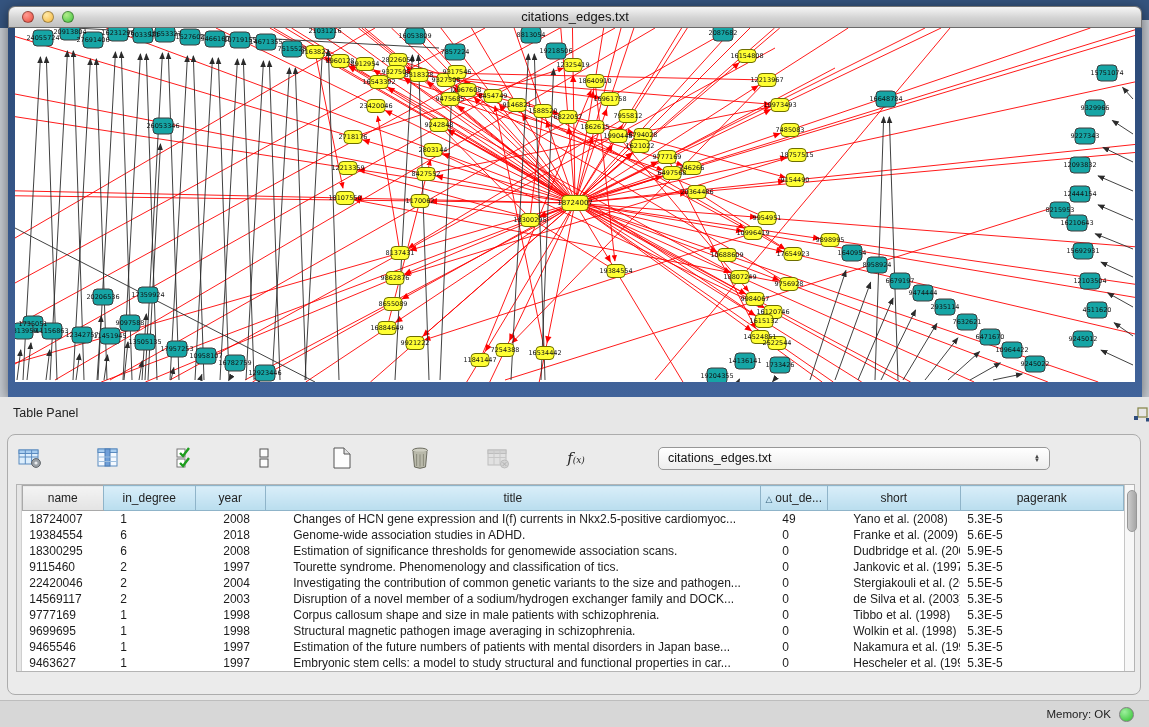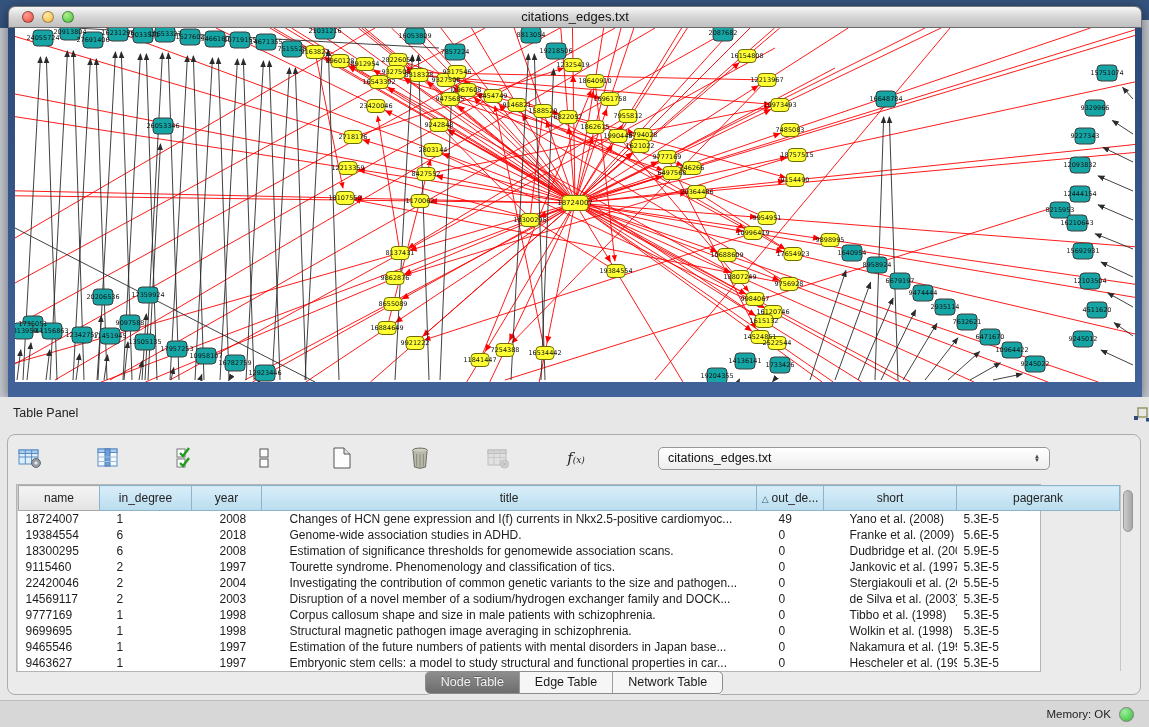--- a/index.html
+++ b/index.html
@@ -34,21 +34,21 @@
               border:1px solid #acacac;border-radius:8px;box-sizing:border-box;}
   .toolbar{position:absolute;left:10px;top:9px;height:28px;display:flex;align-items:center;gap:45px;}
   .tb-icon{width:24px;height:26px;margin-right:9px;display:flex;align-items:center;justify-content:center;}
   .fx{font-family:"DejaVu Serif",serif;font-style:italic;font-size:15px;color:#222;}
   .fx small{font-size:9px;}
   .combo{margin-left:16px;width:392px;height:23px;border:1px solid #979797;border-radius:5px;
          background:linear-gradient(#ffffff,#ededed);display:flex;align-items:center;
          justify-content:space-between;padding:0 9px;font-size:12.5px;color:#111;box-sizing:border-box;}
   .combo-arrows{display:flex;flex-direction:column;font-size:6px;line-height:4.5px;color:#444;}
 
-  .table-wrap{position:absolute;left:8px;top:49px;width:1025px;height:188px;background:#fff;
+  .table-wrap{position:absolute;left:8px;top:49px;width:1119px;height:188px;background:#fff;
               border:1px solid #b4b4b4;display:flex;box-sizing:border-box;}
   .row-gutter{width:6px;background:#e6e6e6;border-right:1px solid #cfcfcf;}
   table.tbl{border-collapse:collapse;table-layout:fixed;width:1080px;font-size:12px;color:#1c1c1c;}
   .tbl th{height:22px;font-weight:normal;font-size:12px;color:#222;
           background:linear-gradient(#d9eef9,#b9ddee);border:1px solid #8fb4c9;
           overflow:hidden;white-space:nowrap;}
   .tbl th.first{background:linear-gradient(#f4f4f4,#e3e3e3);border-color:#a9a9a9;border-right-color:#8fb4c9;}
   .tbl td{height:16px;padding:0 4px;white-space:nowrap;overflow:hidden;}
   .sort-tri{font-size:9px;color:#35607a;margin-right:3px;}
   .c0{width:78px;} .c1{width:89px;} .c2{width:67px;} .c3{width:492px;} .c4{width:64px;} .c5{width:130px;} .c6{width:160px;}
@@ -775,27 +775,20 @@
                 <td class="c5">Hescheler et al. (1997)</td>
                 <td class="c6">5.3E-5</td>
               </tr>
             </tbody>
         </table>
         <div class="scroll">
           <div class="thumb"></div>
         </div>
       </div>
 
-      <div class="tabbar">
-        <div class="seg" id="seg-tabs">
-            <div class="seg-item active">Node Table</div>
-            <div class="seg-item">Edge Table</div>
-            <div class="seg-item">Network Table</div>
-          </div>
-      </div>
     </div>
   </div>
 
   <div class="statusbar">
     <span class="mem">Memory: OK</span>
     <span class="memdot"></span>
   </div>
 </div>
 
 </body></html>

